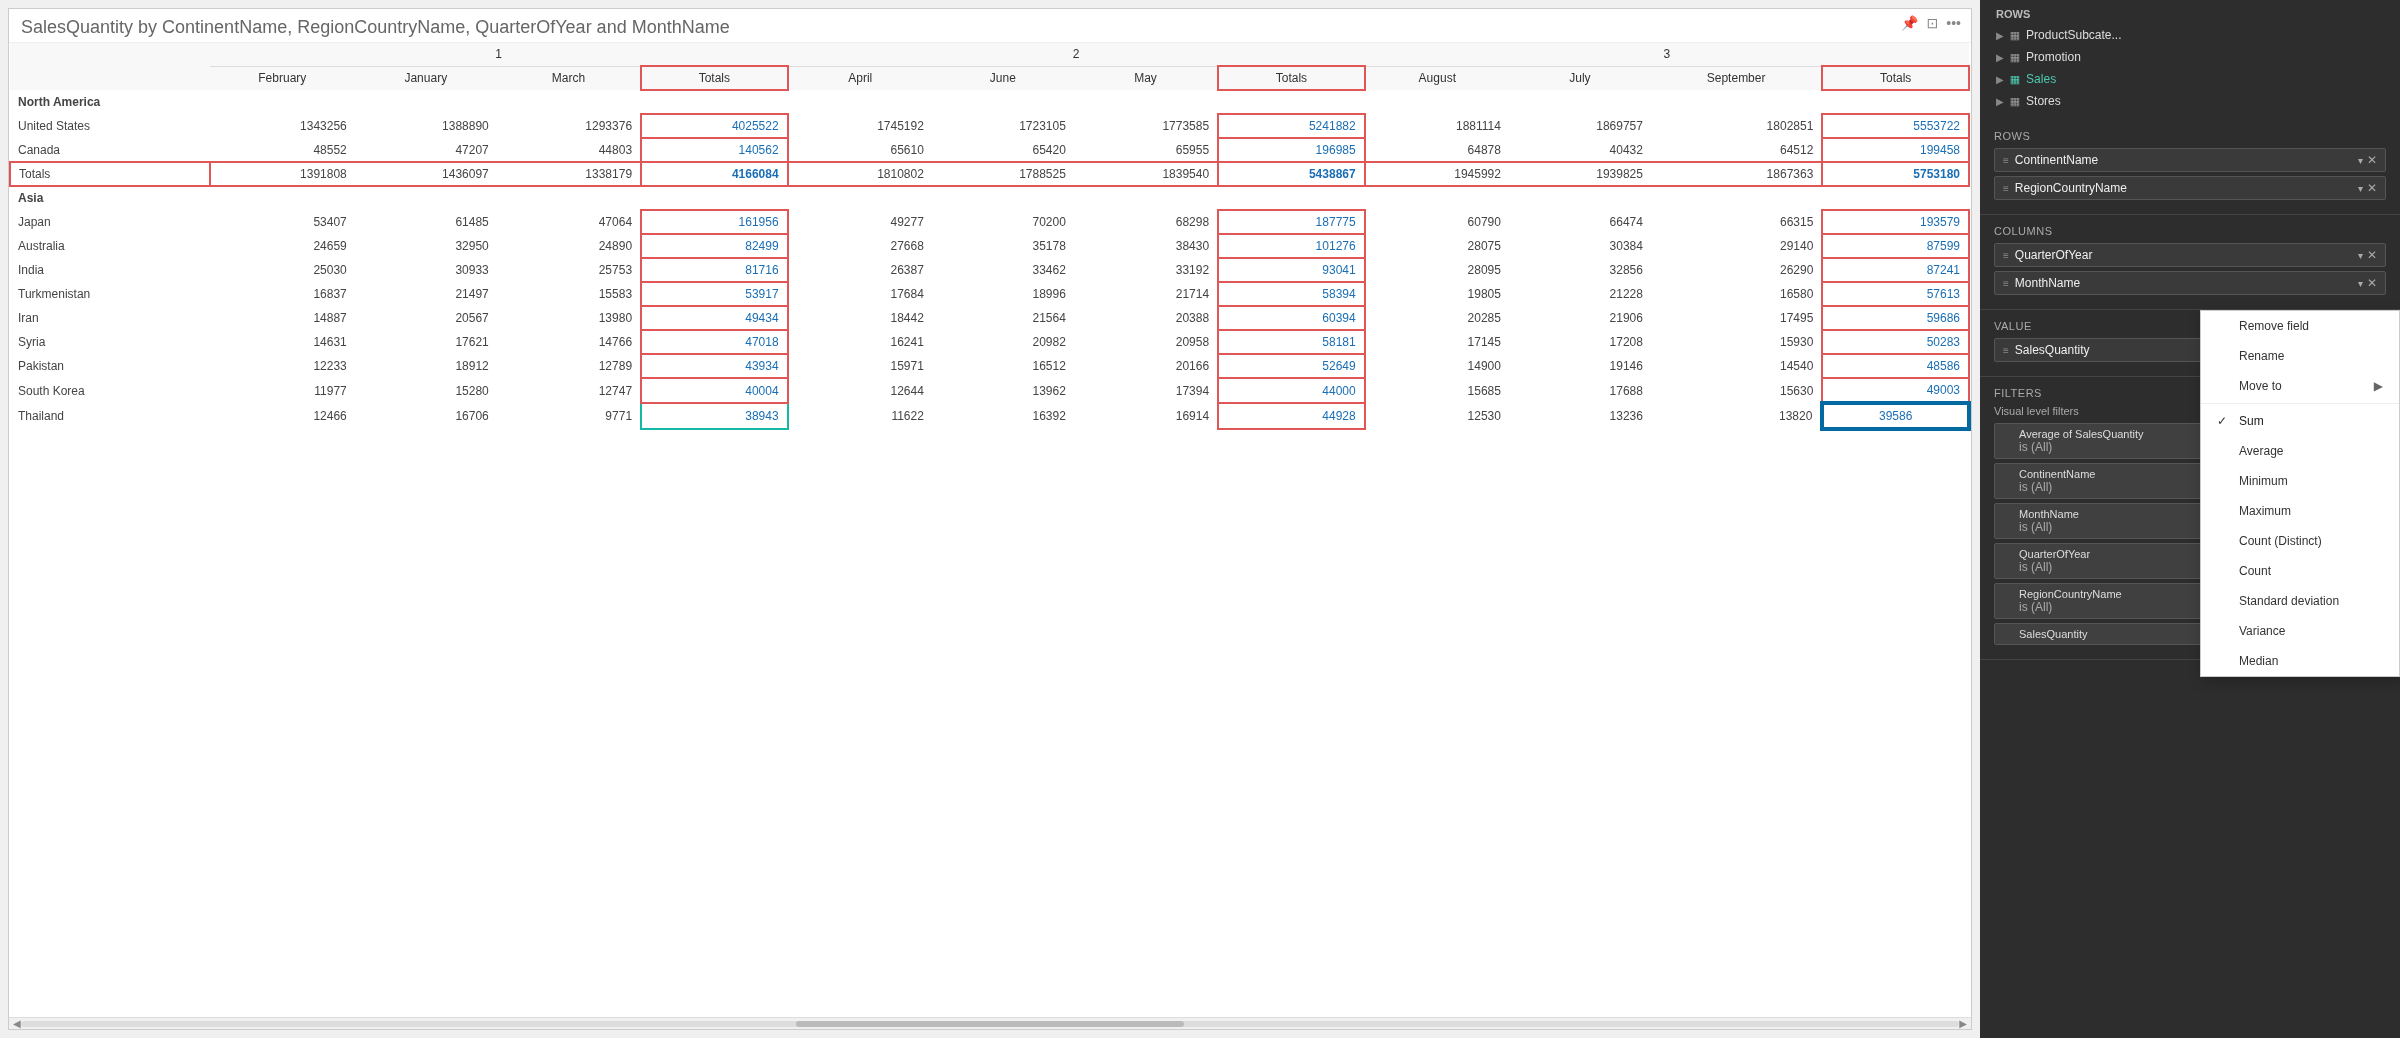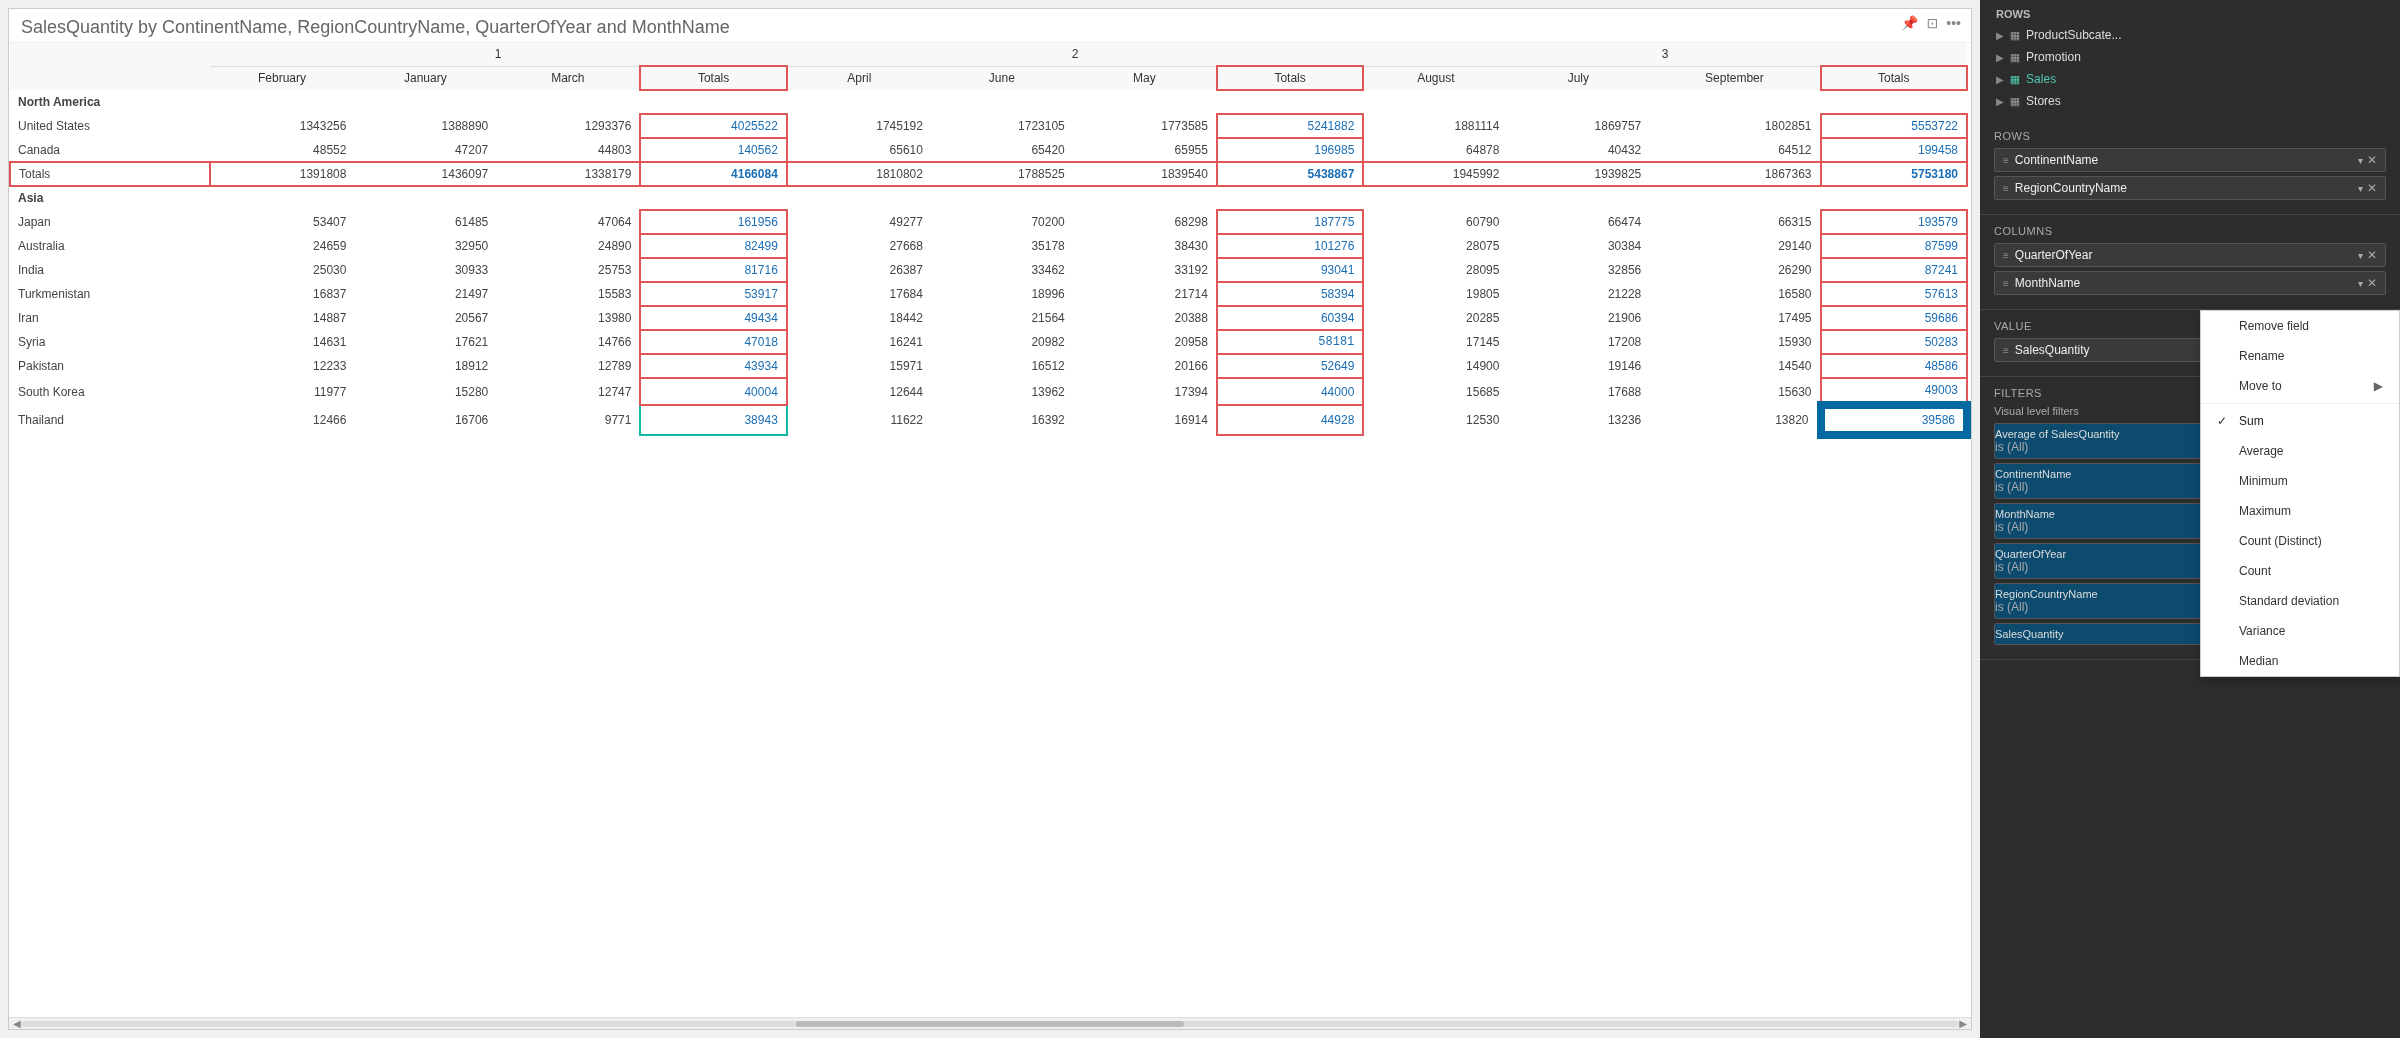--- a/index.html
+++ b/index.html
@@ -253,23 +253,23 @@
       color: #666;
     }
 
     .context-menu-divider {
       border-top: 1px solid #eee;
       margin: 2px 0;
     }
 
     
     .filter-item {
-      padding: 4px 0;
+      padding: 4px 24px;
       margin-bottom: 4px;
-      background: #0c4a6e;
+      background: #404040;
       border: 1px solid #555;
       border-radius: 2px;
     }
 
     .filter-item-title {
       font-size: 11px;
       color: #ddd;
     }
 
     .filter-item-value {
@@ -494,21 +494,21 @@
 
         <tr>
           <td class="row-label">Syria</td>
           <td class="data-cell">14631</td>
           <td class="data-cell">17621</td>
           <td class="data-cell">14766</td>
           <td class="totals-cell" style="border:2px solid #e05555; color:#1a6eb5;">47018</td>
           <td class="data-cell">16241</td>
           <td class="data-cell">20982</td>
           <td class="data-cell">20958</td>
-          <td class="totals-cell" style="border:2px solid #e05555; color:#1a6eb5;font-family:Liberation Mono, monospace;">58181</td>
+          <td class="totals-cell" style="border:2px solid #e05555; color:#1a6eb5;">58181</td>
           <td class="data-cell">17145</td>
           <td class="data-cell">17208</td>
           <td class="data-cell">15930</td>
           <td class="totals-cell" style="border:2px solid #e05555; color:#1a6eb5;">50283</td>
         </tr>
 
         <tr>
           <td class="row-label">Pakistan</td>
           <td class="data-cell">12233</td>
           <td class="data-cell">18912</td>
@@ -546,21 +546,21 @@
           <td class="data-cell">16706</td>
           <td class="data-cell">9771</td>
           <td class="totals-cell" style="border:2px solid #14b8a6; color:#1a6eb5;padding-left:20px;">38943</td>
           <td class="data-cell">11622</td>
           <td class="data-cell">16392</td>
           <td class="data-cell">16914</td>
           <td class="totals-cell" style="border:2px solid #e05555; color:#1a6eb5;">44928</td>
           <td class="data-cell">12530</td>
           <td class="data-cell">13236</td>
           <td class="data-cell">13820</td>
-          <td class="totals-cell" style="border:8px solid #0369a1; color:#1a6eb5;">39586</td>
+          <td class="totals-cell" style="border:4px solid #0369a1; color:#1a6eb5;text-align:center;">39586</td>
         </tr>
       </tbody>
     </table>
   </div>
 
   <div class="hscroll">
     <span style="color:#888; font-size:10px;">◀</span>
     <div class="hscroll-track">
       <div class="hscroll-thumb"></div>
     </div>

